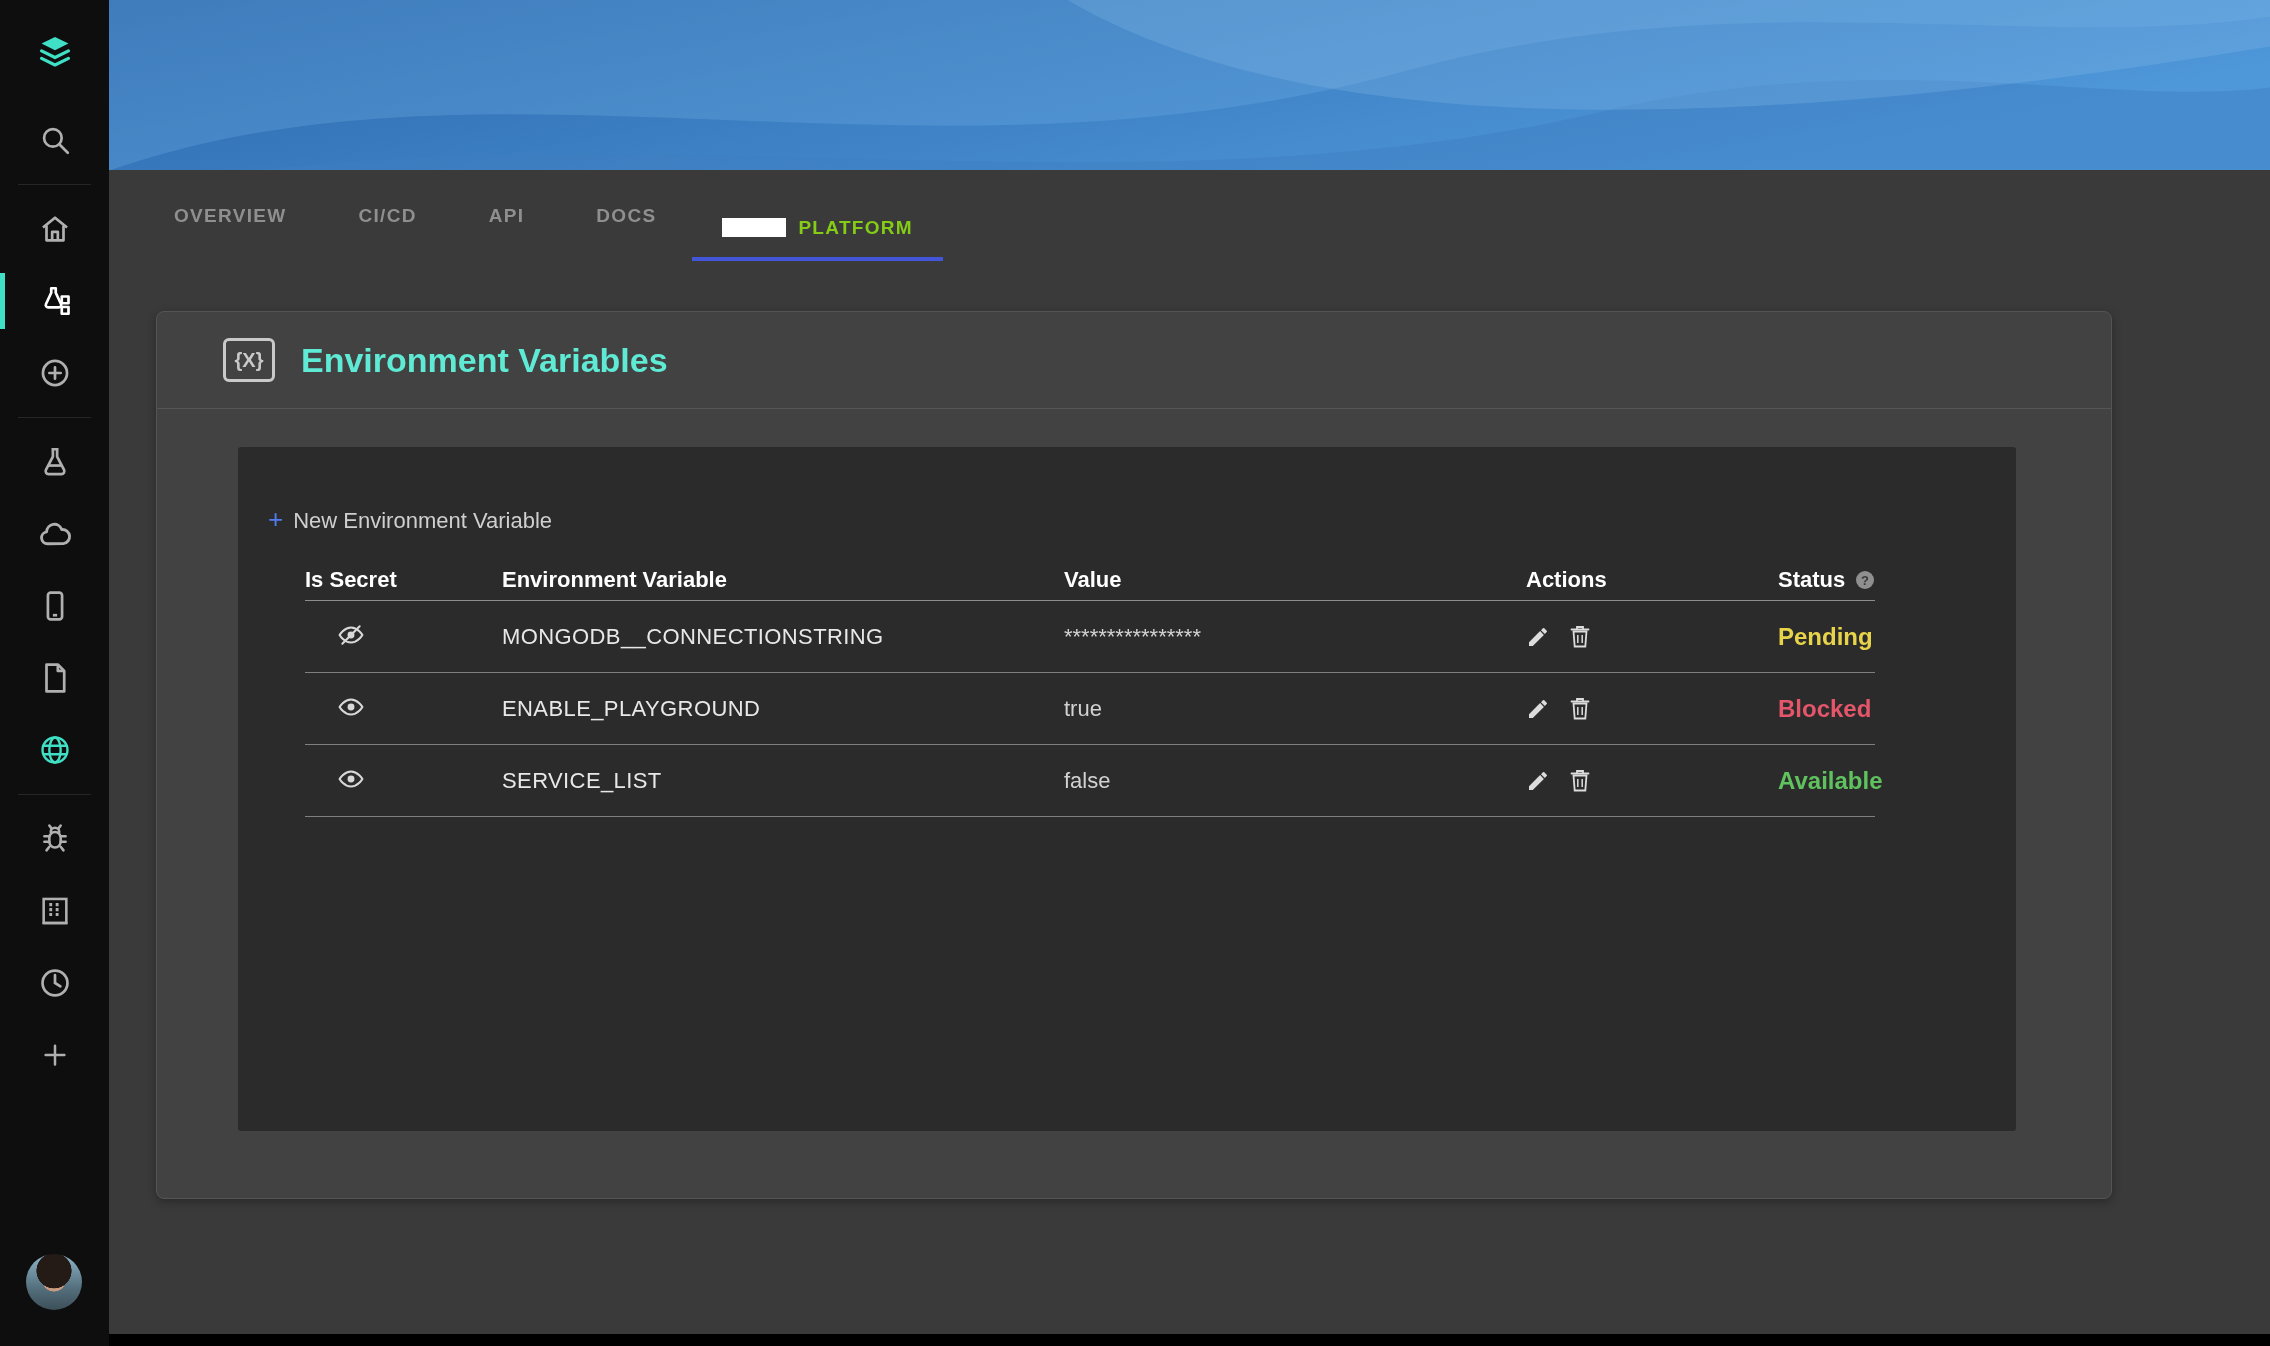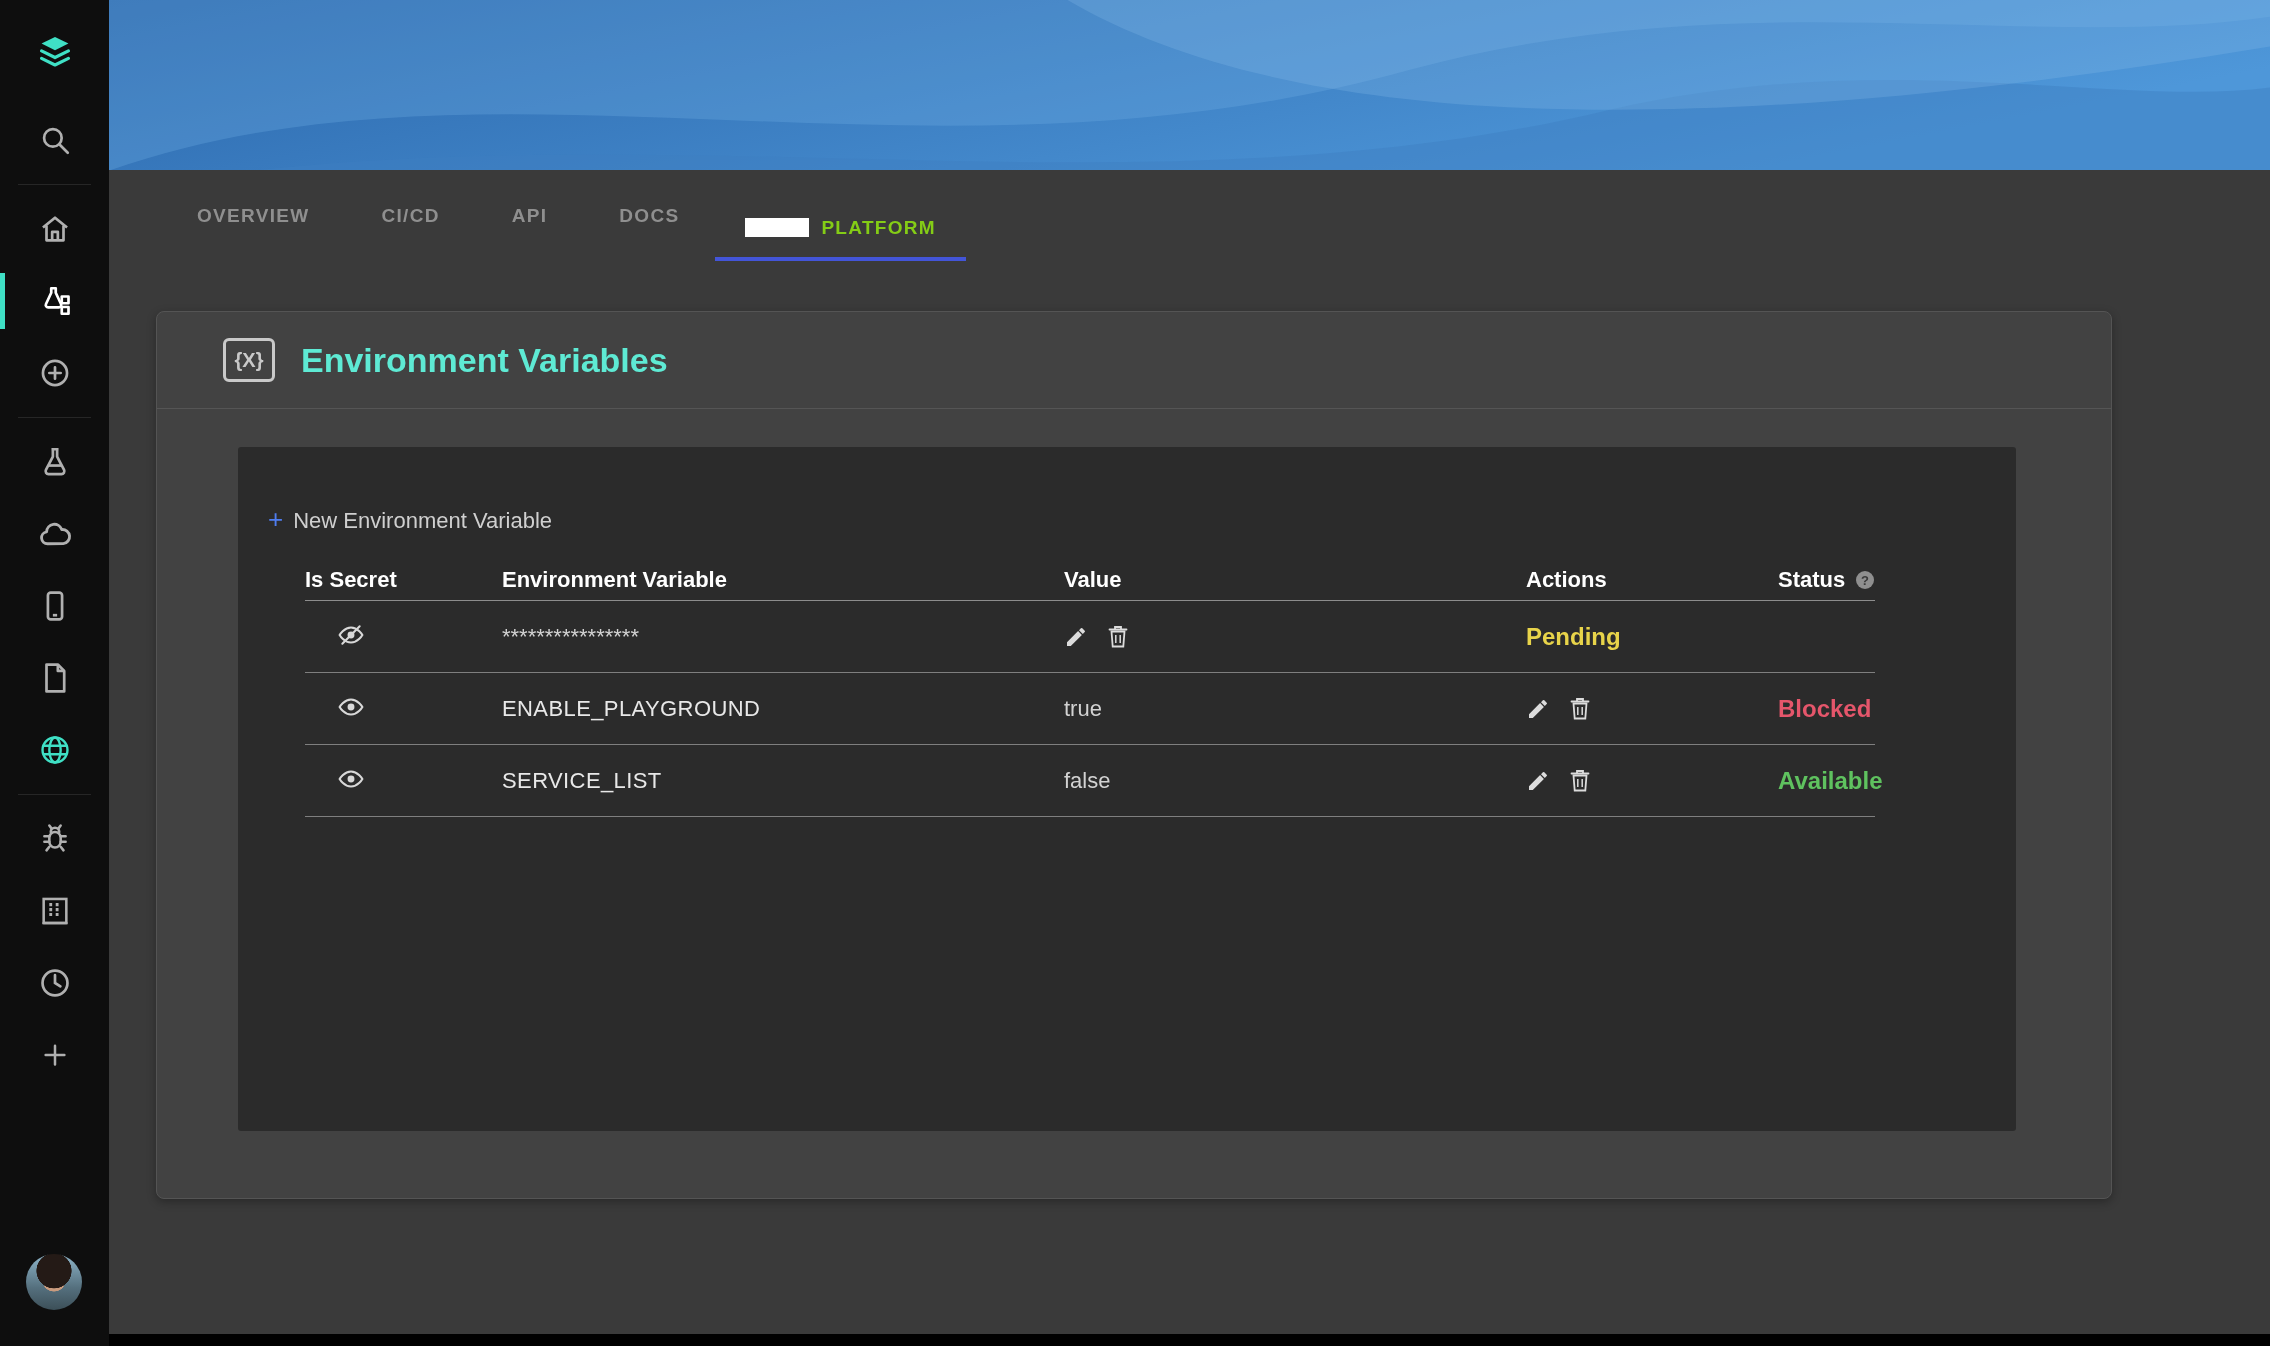--- a/index.html
+++ b/index.html
@@ -21,21 +21,21 @@
     cursor:pointer; }
 
   
   .banner { position:absolute; left:109px; top:0; width:2161px; height:170px; }
   .banner svg { display:block; }
 
   
   .main { position:absolute; left:109px; top:170px; width:2161px; height:1164px; background:#3a3a3a; }
 
   
-  .tabbar { position:absolute; left:0; top:0; width:100%; height:91px; display:flex; align-items:stretch; padding-left:88px; }
+  .tabbar { position:absolute; left:0; top:0; width:100%; height:91px; display:flex; align-items:stretch; padding-left:65px; }
   .tab { display:flex; align-items:center; margin:0 0; padding:0 36px; font-size:19px; font-weight:bold; letter-spacing:1.3px; color:#8f8f8f; cursor:pointer; }
   .tab.first { padding-left:0; }
   .tab.active { color:#84cc16; border-bottom:4px solid #4355d8; padding:0 30px;margin-top:28px; }
   .tab .redact { display:inline-block; width:64px; height:19px; background:#ffffff; margin-right:12px; }
 
   
   .card { position:absolute; left:47px; top:141px; width:1956px; height:888px; background:#424242; border:1px solid #545454; border-radius:8px; box-shadow:0 3px 10px rgba(0,0,0,0.3); }
   .card-header { height:97px; border-bottom:1px solid #555555; display:flex; align-items:center; padding-left:66px; }
   .card-icon { width:52px; height:44px; border:3px solid #c9c9c9; border-radius:6px; color:#c9c9c9; font-weight:bold; font-size:20px; display:flex; align-items:center; justify-content:center; letter-spacing:0; }
   .card-title { margin-left:26px; color:#5eead4; font-size:34px; font-weight:bold; }
@@ -266,20 +266,21 @@
           <div class="trow">
             <div class="cell-secret">
               <span class="icon-btn">
                 <svg width="32" height="26" viewBox="0 0 24 24" fill="none" stroke="#d8d8d8" stroke-width="1.9" stroke-linecap="round">
                   <path d="M1.5 12s4-7 10.5-7 10.5 7 10.5 7-4 7-10.5 7S1.5 12 1.5 12z"></path>
                   <circle cx="12" cy="12" r="3.2" fill="#d8d8d8" stroke="none"></circle>
                   <path d="M4 20L20 4"></path>
                 </svg>
               </span>
             </div>
+            <div class="cell-name">MONGODB__CONNECTIONSTRING</div>
             <div class="cell-value">****************</div>
             <div class="cell-actions">
               <span class="icon-btn">
                 <svg width="24" height="24" viewBox="0 0 24 24" fill="#dcdcdc">
                   <path d="M3 17.2V21h3.8L17.9 9.9 14.1 6.1 3 17.2zM20.7 7.1a1 1 0 0 0 0-1.4l-2.4-2.4a1 1 0 0 0-1.4 0l-1.9 1.9 3.8 3.8 1.9-1.9z"></path>
                 </svg>
               </span>
               <span class="icon-btn">
                 <svg width="24" height="26" viewBox="0 0 24 26" fill="none" stroke="#dcdcdc" stroke-width="1.8">
                   <path d="M5.5 7.5h13l-1.2 15h-10.6z"></path>

